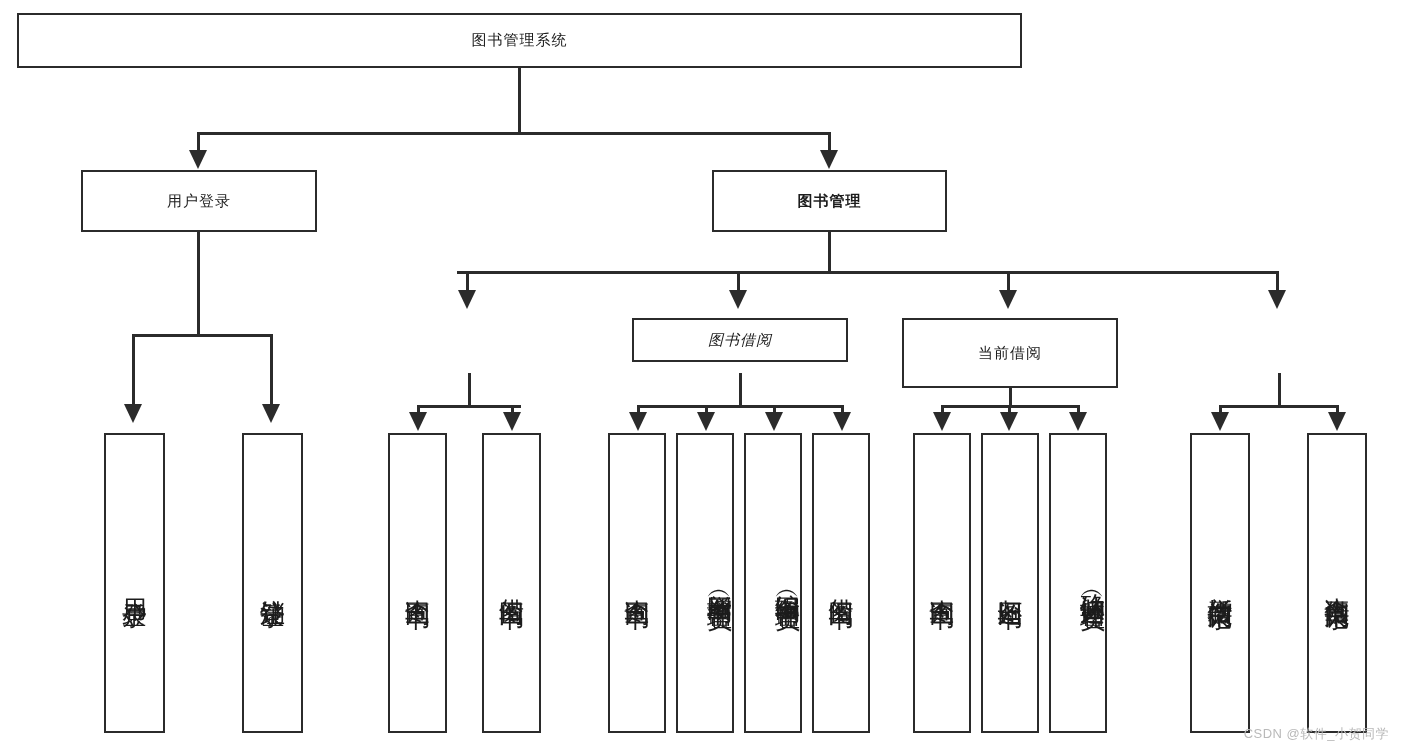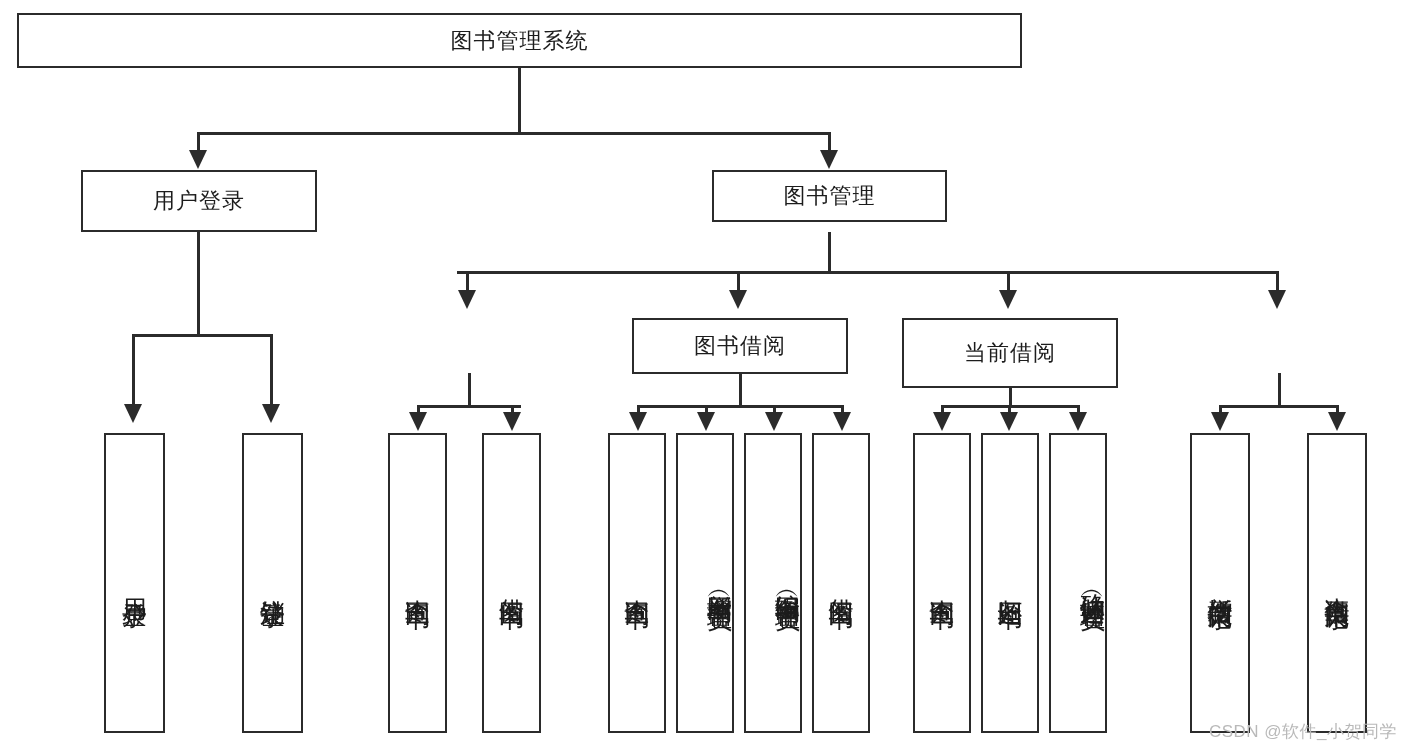--- a/index.html
+++ b/index.html
@@ -16,21 +16,21 @@
     box-sizing:border-box;
     border:2px solid #2b2b2b;
     background:#ffffff;
     display:flex;
     align-items:center;
     justify-content:center;
     color:#1c1c1c;
     z-index:3;
   }
   .node.h{
-    font-size:22px;
+    font-size:15px;
     letter-spacing:1px;
   }
   .node.v{
     writing-mode:vertical-rl;
     text-orientation:upright;
     font-size:25px;
     letter-spacing:2px;
     padding-top:6px;
     padding-bottom:6px;
     line-height:1;
@@ -50,22 +50,22 @@
     position:absolute;
     width:0;height:0;
     border-left:9px solid transparent;
     border-right:9px solid transparent;
     border-top:19px solid #2b2b2b;
     z-index:2;
   }
 
   .watermark{
     position:absolute;
-    right:8px;bottom:4px;
-    font-size:17px;
+    right:16px;bottom:4px;
+    font-size:13px;
     color:#b9b9b9;
     white-space:nowrap;
     z-index:5;
     letter-spacing:0.5px;
   }
 </style>
 </head>
 <body>
 
 <div id="diagram">
@@ -80,21 +80,21 @@
 
   <div class="edge v" style="left:197px;top:132px;height:26px;"></div>
   <div class="arrow" style="left:189px;top:150px;"></div>
 
   <div class="edge v" style="left:828px;top:132px;height:26px;"></div>
   <div class="arrow" style="left:820px;top:150px;"></div>
 
   <div class="node h" style="left:81px;top:170px;width:236px;height:62px;">
     <span>用户登录</span>
   </div>
-  <div class="node h" style="left:712px;top:170px;width:235px;height:52px;">
+  <div class="node h" style="left:712px;top:170px;width:235px;height:62px;font-weight:bold;">
     <span>图书管理</span>
   </div>
 
   <div class="edge v" style="left:197px;top:232px;height:104px;"></div>
   <div class="edge h" style="left:132px;top:334px;width:140px;height:3px;"></div>
   <div class="edge v" style="left:132px;top:334px;height:76px;"></div>
   <div class="arrow" style="left:124px;top:404px;"></div>
   <div class="edge v" style="left:270px;top:334px;height:76px;"></div>
   <div class="arrow" style="left:262px;top:404px;"></div>
 
@@ -102,21 +102,21 @@
   <div class="edge h" style="left:457px;top:271px;width:822px;height:3px;"></div>
   <div class="edge v" style="left:466px;top:271px;height:24px;"></div>
   <div class="arrow" style="left:458px;top:290px;"></div>
   <div class="edge v" style="left:737px;top:271px;height:24px;"></div>
   <div class="arrow" style="left:729px;top:290px;"></div>
   <div class="edge v" style="left:1007px;top:271px;height:24px;"></div>
   <div class="arrow" style="left:999px;top:290px;"></div>
   <div class="edge v" style="left:1276px;top:271px;height:24px;"></div>
   <div class="arrow" style="left:1268px;top:290px;"></div>
 
-  <div class="node h" style="left:632px;top:318px;width:216px;height:56px;">
+  <div class="node h" style="left:632px;top:318px;width:216px;height:44px;font-style:italic;">
     <span>图书借阅</span>
   </div>
   <div class="node h" style="left:902px;top:318px;width:216px;height:70px;">
     <span>当前借阅</span>
   </div>
 
   <div class="edge v" style="left:468px;top:373px;height:34px;"></div>
   <div class="edge h" style="left:417px;top:405px;width:104px;height:3px;"></div>
   <div class="edge v" style="left:417px;top:405px;height:12px;"></div>
   <div class="arrow" style="left:409px;top:412px;"></div>

